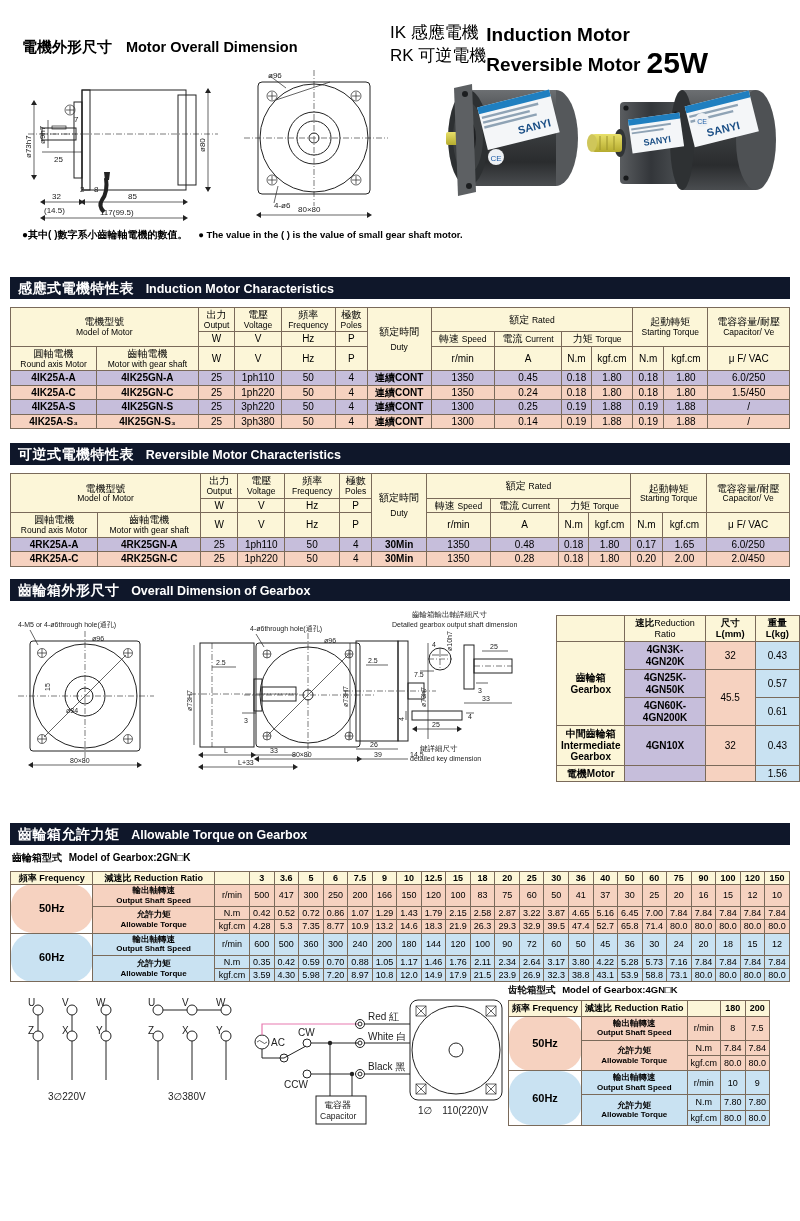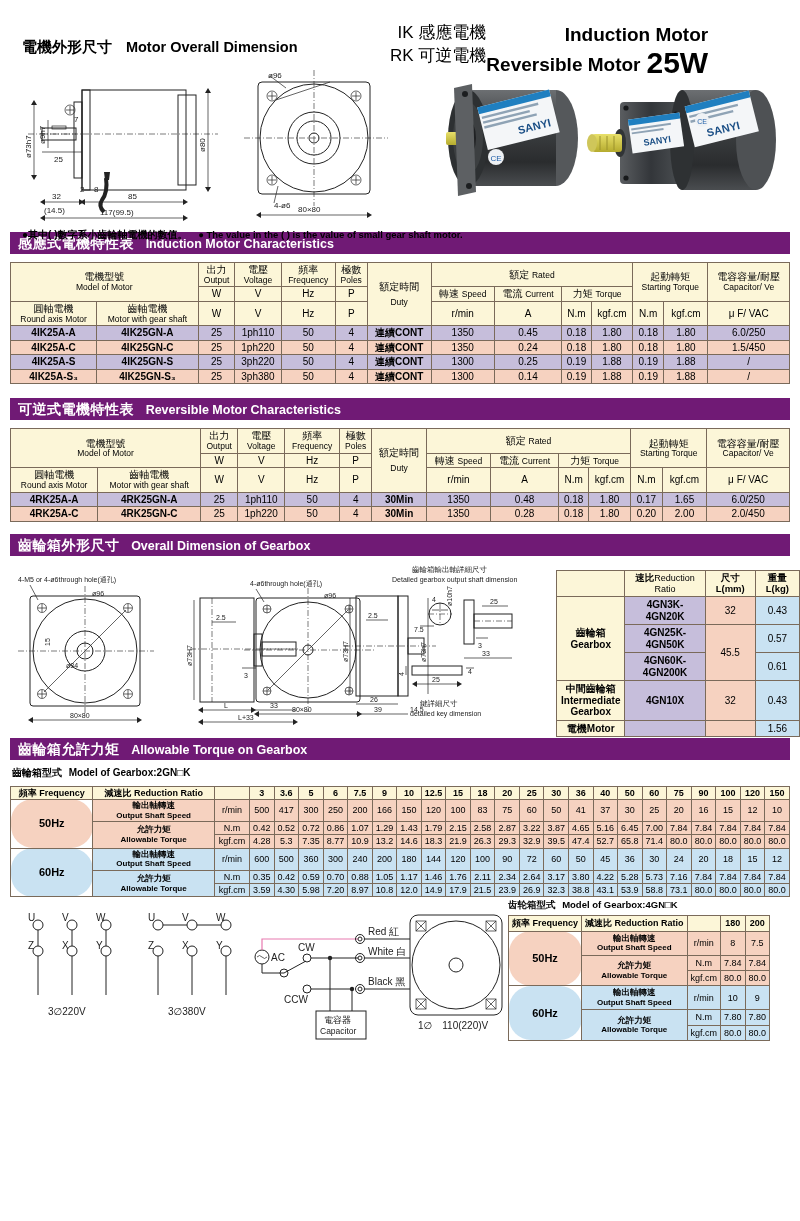--- a/index.html
+++ b/index.html
@@ -1,25 +1,25 @@
 <!DOCTYPE html>
 <html><head>
 <meta charset="utf-8">
 <style>
   html,body{margin:0;padding:0;background:#fff;}
   body{width:800px;height:1221px;font-family:"Liberation Sans","DejaVu Sans",sans-serif;color:#000;position:relative;overflow:hidden;}
   .page{width:800px;height:1221px;position:relative;}
 
   
-  .sec-bar{background:#701a75;color:#fff;height:22px;line-height:22px;padding:0 8px;font-weight:bold;font-size:13px;margin:0 10px;box-sizing:border-box;width:780px;}
+  .sec-bar{background:#0f172a;color:#fff;height:22px;line-height:22px;padding:0 8px;font-weight:bold;font-size:13px;margin:0 10px;box-sizing:border-box;width:780px;}
   .sec-bar .cn{font-size:14px;letter-spacing:.5px;}
   .sec-bar .en{font-size:12.5px;margin-left:8px;}
 
   
-  .hdr{position:relative;height:232px;text-align:right;}
+  .hdr{position:relative;height:277px;}
   .hdr-title{position:absolute;left:22px;top:38px;font-size:14px;font-weight:bold;}
   .hdr-title .cn{font-size:15px;}
   .hdr-title .en{margin-left:10px;font-size:14.5px;}
   .brand{position:absolute;left:390px;top:22px;display:flex;align-items:flex-start;}
   .brand-cn{font-size:17px;line-height:1.35;font-weight:500;}
   .brand-en{font-size:19px;font-weight:bold;line-height:1.35;}
   .brand-w{font-size:30px;font-weight:bold;line-height:1;margin-left:6px;align-self:flex-end;}
   .note{position:absolute;left:22px;top:228px;font-size:9.5px;}
   .note .cn{font-size:10px;}
   .note .en{margin-left:8px;}
@@ -548,21 +548,21 @@
           <td>2.0/450</td>
         </tr>
       </tbody>
   </table>
 
   <div class="sec-bar" style="margin-top:12px;">
     <span class="cn">齒輪箱外形尺寸</span>
     <span class="en">Overall Dimension of Gearbox</span>
   </div>
 
-  <div style="position:relative;height:182px;">
+  <div style="position:relative;height:222px;">
 
     <div class="draw" style="left:14px;top:14px;">
       <svg width="170" height="160" viewBox="0 0 170 160">
         <text class="dimS" x="4" y="12">4-M5 or 4-ø6through hole(通孔)</text>
         <line x1="16" y1="15" x2="24" y2="30" class="lnt"></line>
         <rect x="16" y="26" width="110" height="110" class="ln" rx="3"></rect>
         <circle cx="71" cy="81" r="52" class="ln"></circle>
         <circle cx="71" cy="81" r="20" class="ln"></circle>
         <circle cx="71" cy="81" r="8" class="ln"></circle>
         <g class="lnt">

